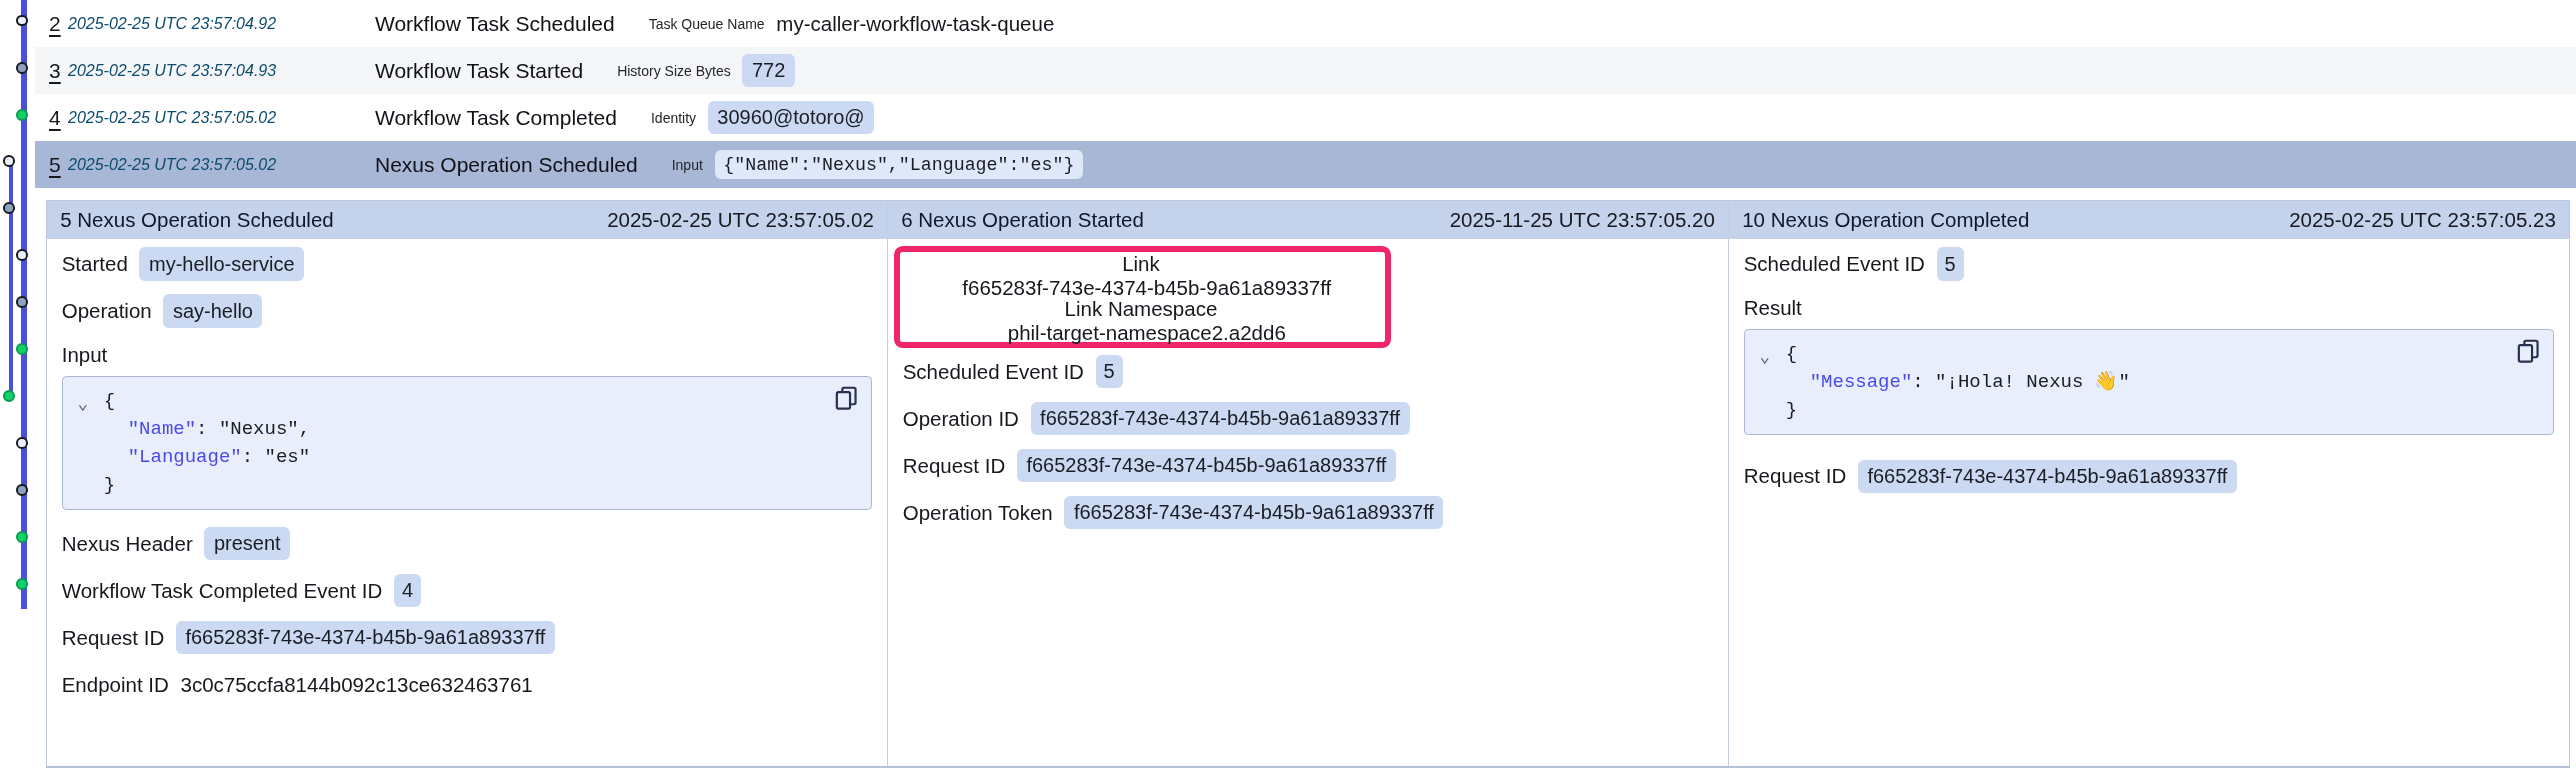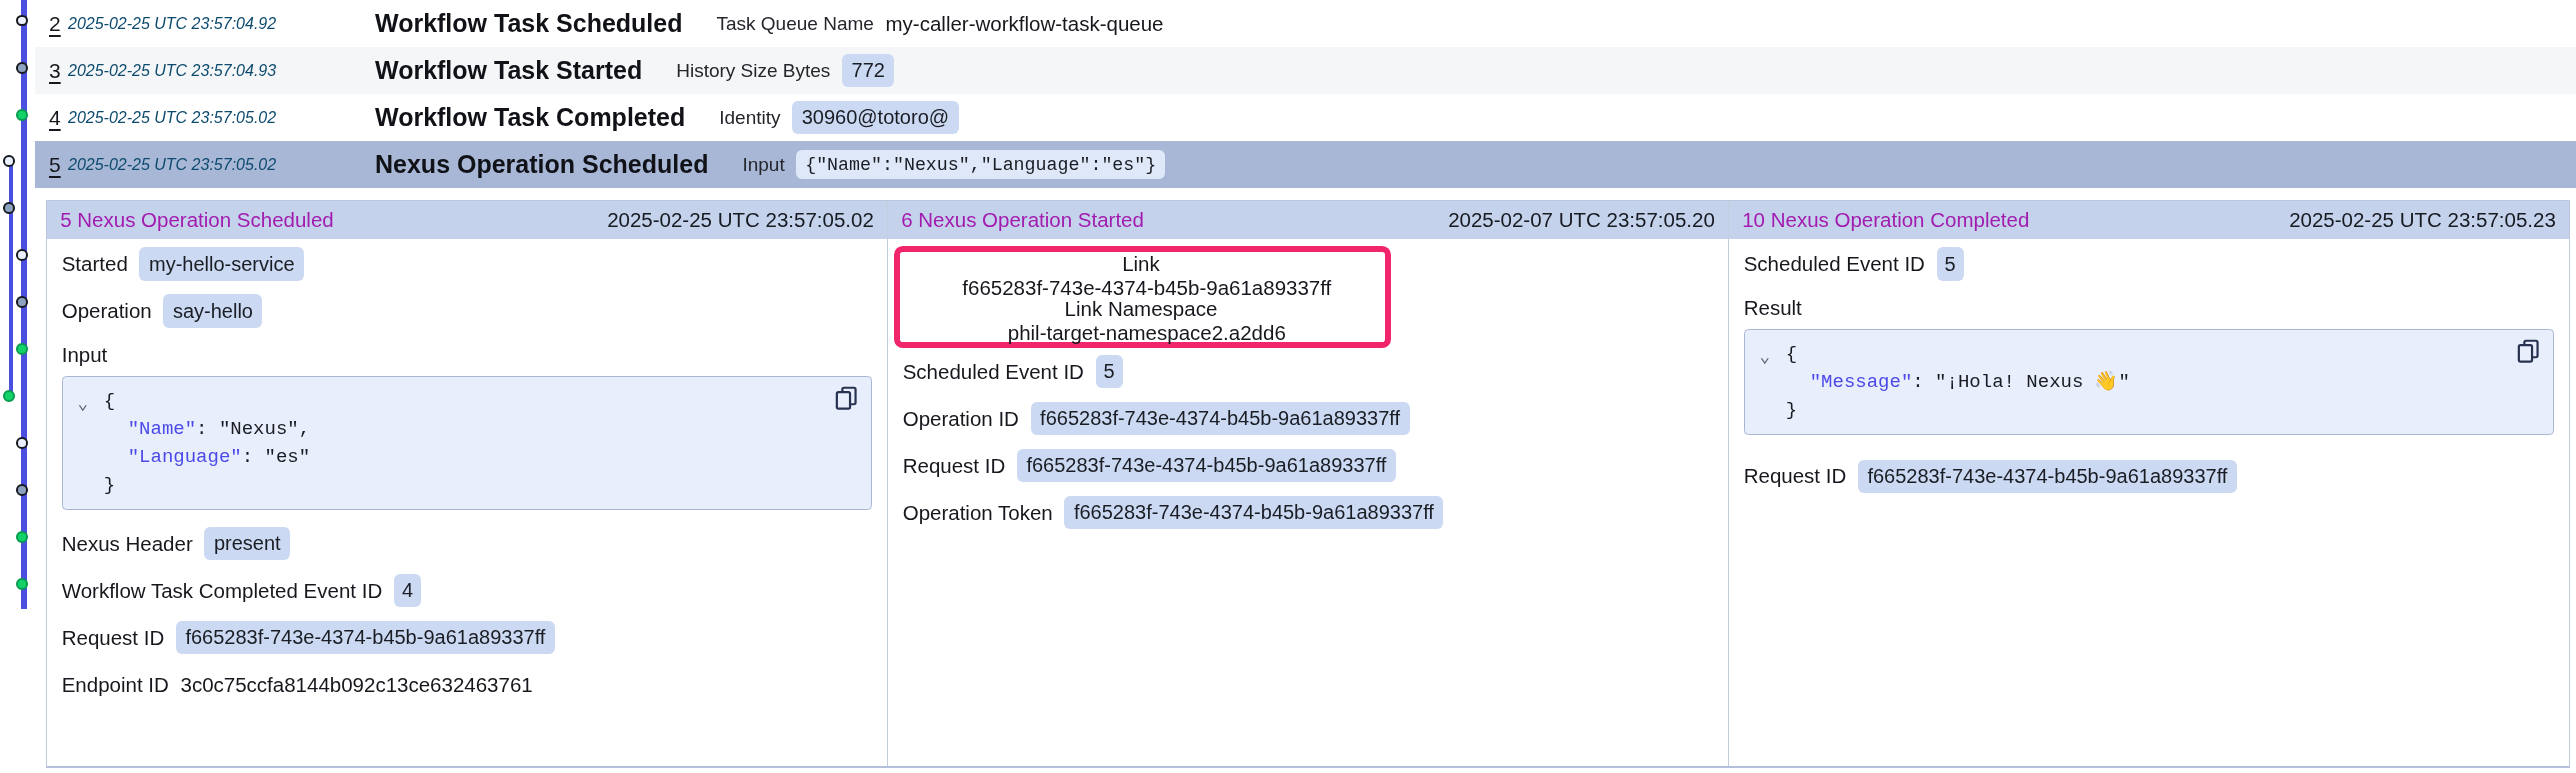--- a/index.html
+++ b/index.html
@@ -16,40 +16,40 @@
   .tl-dot.green { background:#12d268; border-color:#0a9b52; }
 
   
   #rows { position:absolute; left:0; top:0; width:2576px; }
   .event-row { height:47px; margin-left:35px; display:flex; align-items:center; background:#ffffff; }
   .event-row.alt { background:#f5f6f8; }
   .event-row.selected { background:#a8b7d6; }
   .row-num { width:33px; padding-left:14px; font-size:21px; color:#16181d;
              text-decoration:underline; text-underline-offset:4.4px; cursor:pointer; }
   .row-time { width:307px; font-size:16px; color:#0c4a6e;font-style:italic; }
-  .row-name { font-size:25px; font-weight:700; color:#101217; }
-  .row-attr-label { margin-left:34px; font-size:19px; color:#24262c; }
+  .row-name { font-size:21px; font-weight:400; color:#101217; }
+  .row-attr-label { margin-left:34px; font-size:14px; color:#24262c; }
   .row-attr-value { margin-left:11.7px; }
 
   .badge { display:inline-block; background:#cbd9f2; border-radius:5.9px; padding:5.1px 9.5px;
            font-size:20px; color:#1a1d24; }
   .badge.small-num { padding:5.1px 8px; }
   .badge-mono { display:inline-block; background:#dfe8f9; border-radius:5.9px; padding:4.4px 8.8px;
                 font-family:"Liberation Mono", monospace; font-size:18.3px; color:#1a1d24; }
   .link { font-size:20.5px; color:#16181d; text-underline-offset:5.1px;
           text-decoration-thickness:1.5px; cursor:pointer; }
 
   
   #panels { position:absolute; left:46px; top:200px; width:2524px; height:568px;
             display:flex; border:1.5px solid #bcc7dc; border-bottom:2.9px solid #b3c0d9; background:#fff; }
   .panel { flex:1 1 0; min-width:0; }
   .panel + .panel { border-left:1.5px solid #c3cede; }
   .panel-header { height:38px; background:#c5d2ec; display:flex; align-items:center;
                   justify-content:space-between; padding:0 13.2px; }
-  .panel-title { font-size:20.5px; font-weight:500; color:#a21caf; }
+  .panel-title { font-size:20.5px; font-weight:500; color:#0f172a; }
   .panel-time  { font-size:20.5px; color:#171a20; }
   .panel-body { padding:1.5px 14.7px 0 14.7px; }
   .field-row { height:47px; display:flex; align-items:center; }
   .field-label { font-size:20.5px; color:#16181d; margin-right:11.7px; white-space:nowrap; }
   .section-label-row { height:41px; display:flex; align-items:center; }
 
   .code-block { position:relative; background:#e8eefc; border:1.5px solid #a9b6d2; border-radius:4.4px;
                 padding:10.3px 0 10.3px 0; font-family:"Liberation Mono", monospace; font-size:19px;
                 color:#1a1c22; }
   .code-line { line-height:28px; padding-left:41px; white-space:pre; }
@@ -156,21 +156,21 @@
           </div>
           <div class="field-row">
             <span class="field-label">Endpoint ID</span>
             <a class="link">3c0c75ccfa8144b092c13ce632463761</a>
           </div>
         </div>
       </div>
       <div class="panel">
         <div class="panel-header">
           <span class="panel-title">6 Nexus Operation Started</span>
-          <span class="panel-time">2025-02-07 UTC 23:57:05.20</span>
+          <span class="panel-time">2025-11-25 UTC 23:57:05.20</span>
         </div>
         <div class="panel-body">
           <div class="pink-box">
             <div class="field-row">
               <span class="field-label">Link</span>
               <a class="link">f665283f-743e-4374-b45b-9a61a89337ff</a>
             </div>
             <div class="field-row">
               <span class="field-label">Link Namespace</span>
               <a class="link">phil-target-namespace2.a2dd6</a>

